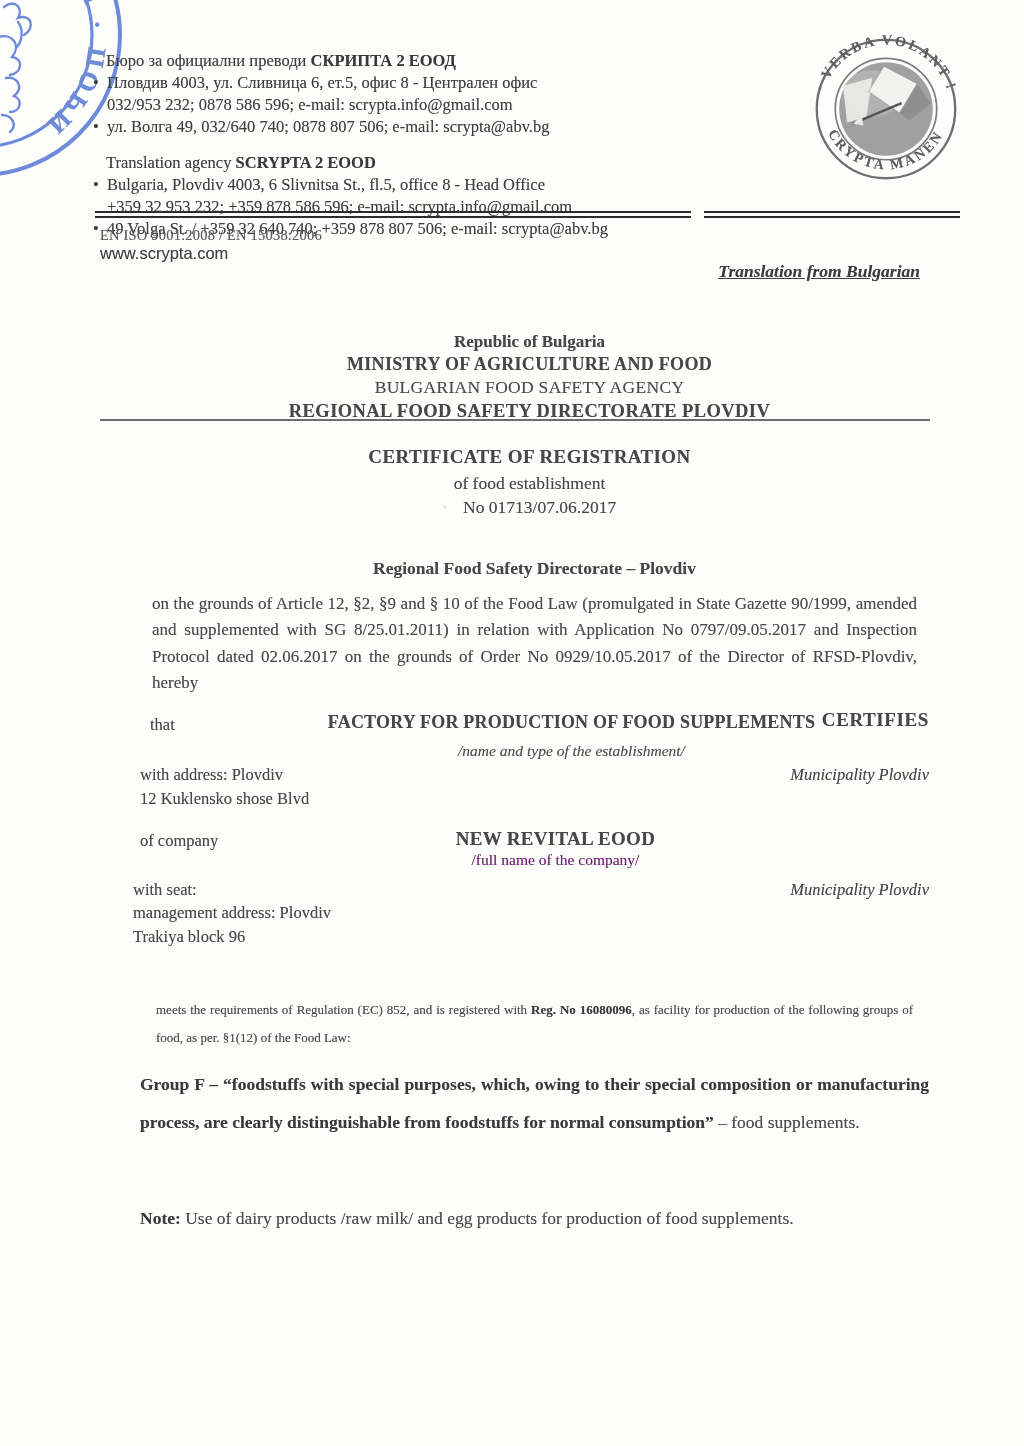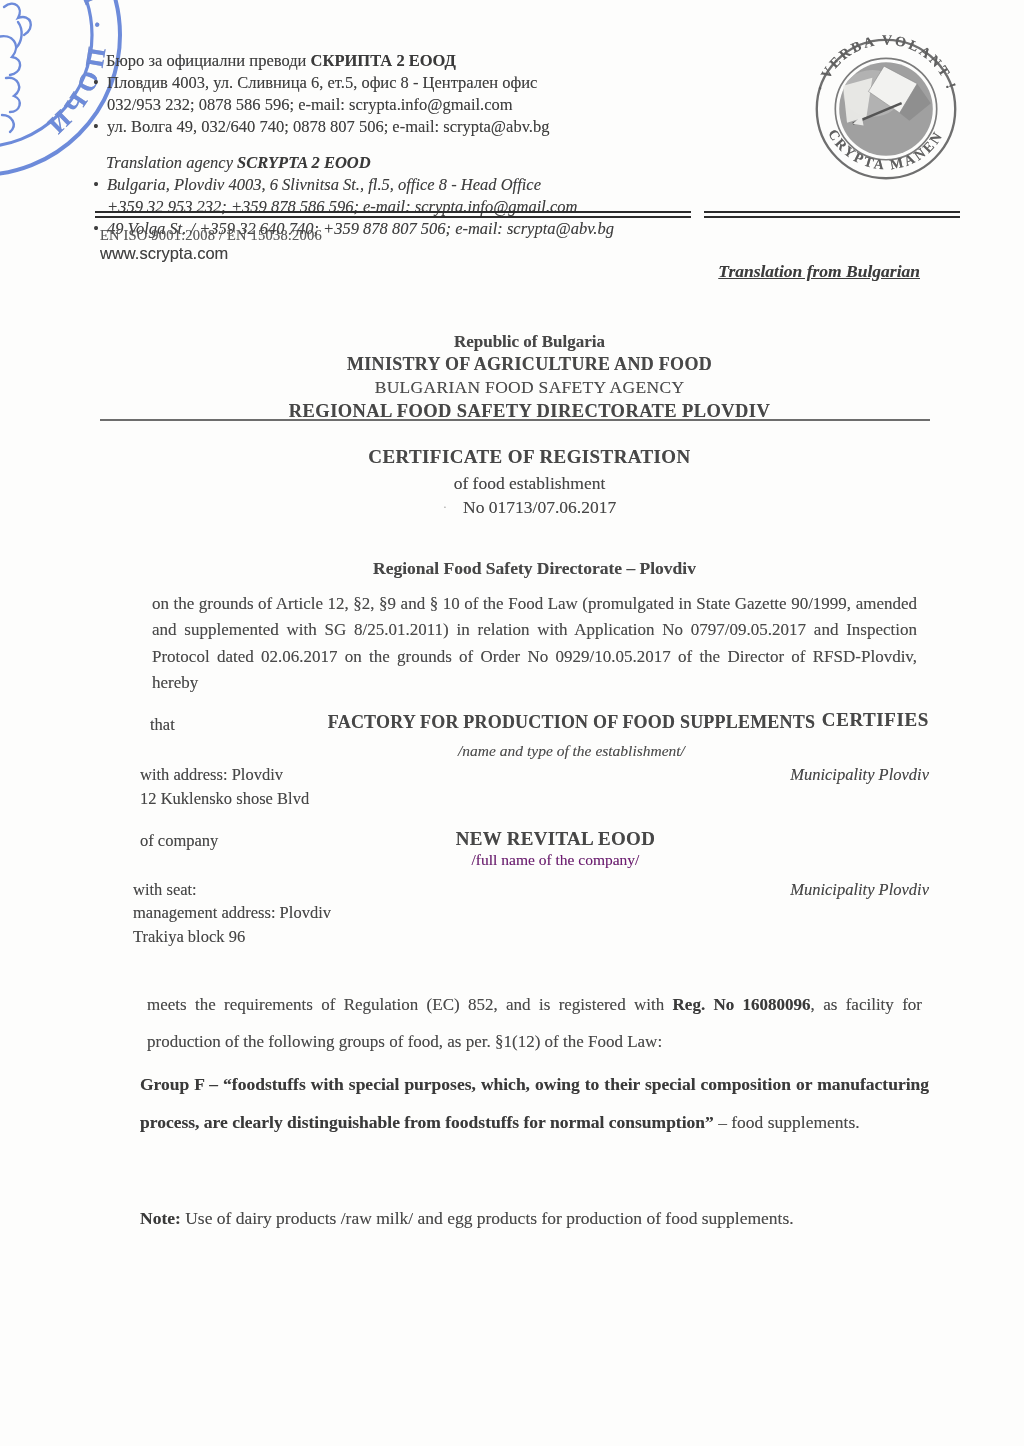--- a/index.html
+++ b/index.html
@@ -13,21 +13,21 @@
 
   
   .corner-stamp{position:absolute;left:-178px;top:-168px;width:340px;height:360px;opacity:.8;}
 
   
   .letterhead{position:absolute;left:93px;top:50px;width:660px;font-size:16.5px;line-height:1.33;color:#3f3f3f;}
   .lh-title{margin:0;padding-left:13px;}
   .lh-line{margin:0;display:flex;}
   .lh-bullet{width:14px;flex:0 0 14px;}
   .lh-cont{margin:0;padding-left:14px;}
-  .lh-en{margin-top:14px;font-style:italic;}
+  .lh-en{margin-top:14px;}
 
   
   .logo{position:absolute;right:60px;top:26px;width:156px;height:168px;}
 
   
   .double-rule{position:absolute;top:211px;left:95px;right:64px;height:8px;}
   .rule-seg{position:absolute;top:0;height:3px;border-top:2.5px solid #2c2c2c;border-bottom:2.5px solid #2c2c2c;}
   .rule-seg.s1{left:0;width:596px;}
   .rule-seg.s2{left:609px;right:0;}
 
@@ -72,21 +72,21 @@
   
   .company-row{position:absolute;top:828px;left:140px;right:95px;}
   .company-label{position:absolute;left:0;top:3px;font-size:16.5px;}
   .company-name{margin:0;text-align:center;font-weight:bold;font-size:19px;letter-spacing:.3px;padding-left:42px;}
   .company-note{margin:1px 0 0;text-align:center;font-size:15.5px;padding-left:42px;color:#701a75;}
 
   .seat-block{position:absolute;top:878px;left:133px;right:95px;font-size:16.5px;line-height:1.42;}
   .seat-block p{margin:0;}
 
   
-  .meets{position:absolute;top:980px;left:140px;right:95px;margin:7px;font-size:17px;line-height:2.15;text-align:justify;color:#4a4a4a;}
+  .meets{position:absolute;top:980px;left:140px;right:95px;margin:16px;font-size:13px;line-height:2.15;text-align:justify;color:#4a4a4a;}
   .group-para{position:absolute;top:1066px;left:140px;right:95px;margin:0;font-size:17.5px;line-height:2.15;text-align:justify;font-weight:bold;color:#3a3a3a;}
   .group-normal{font-weight:normal;color:#4a4a4a;}
   .note-para{position:absolute;top:1208px;left:140px;right:95px;margin:0;font-size:17.5px;color:#4a4a4a;}
 
   
   .page{text-shadow:0 0 .4px rgba(70,70,70,.45);}
 </style>
 </head>
 <body>
 

